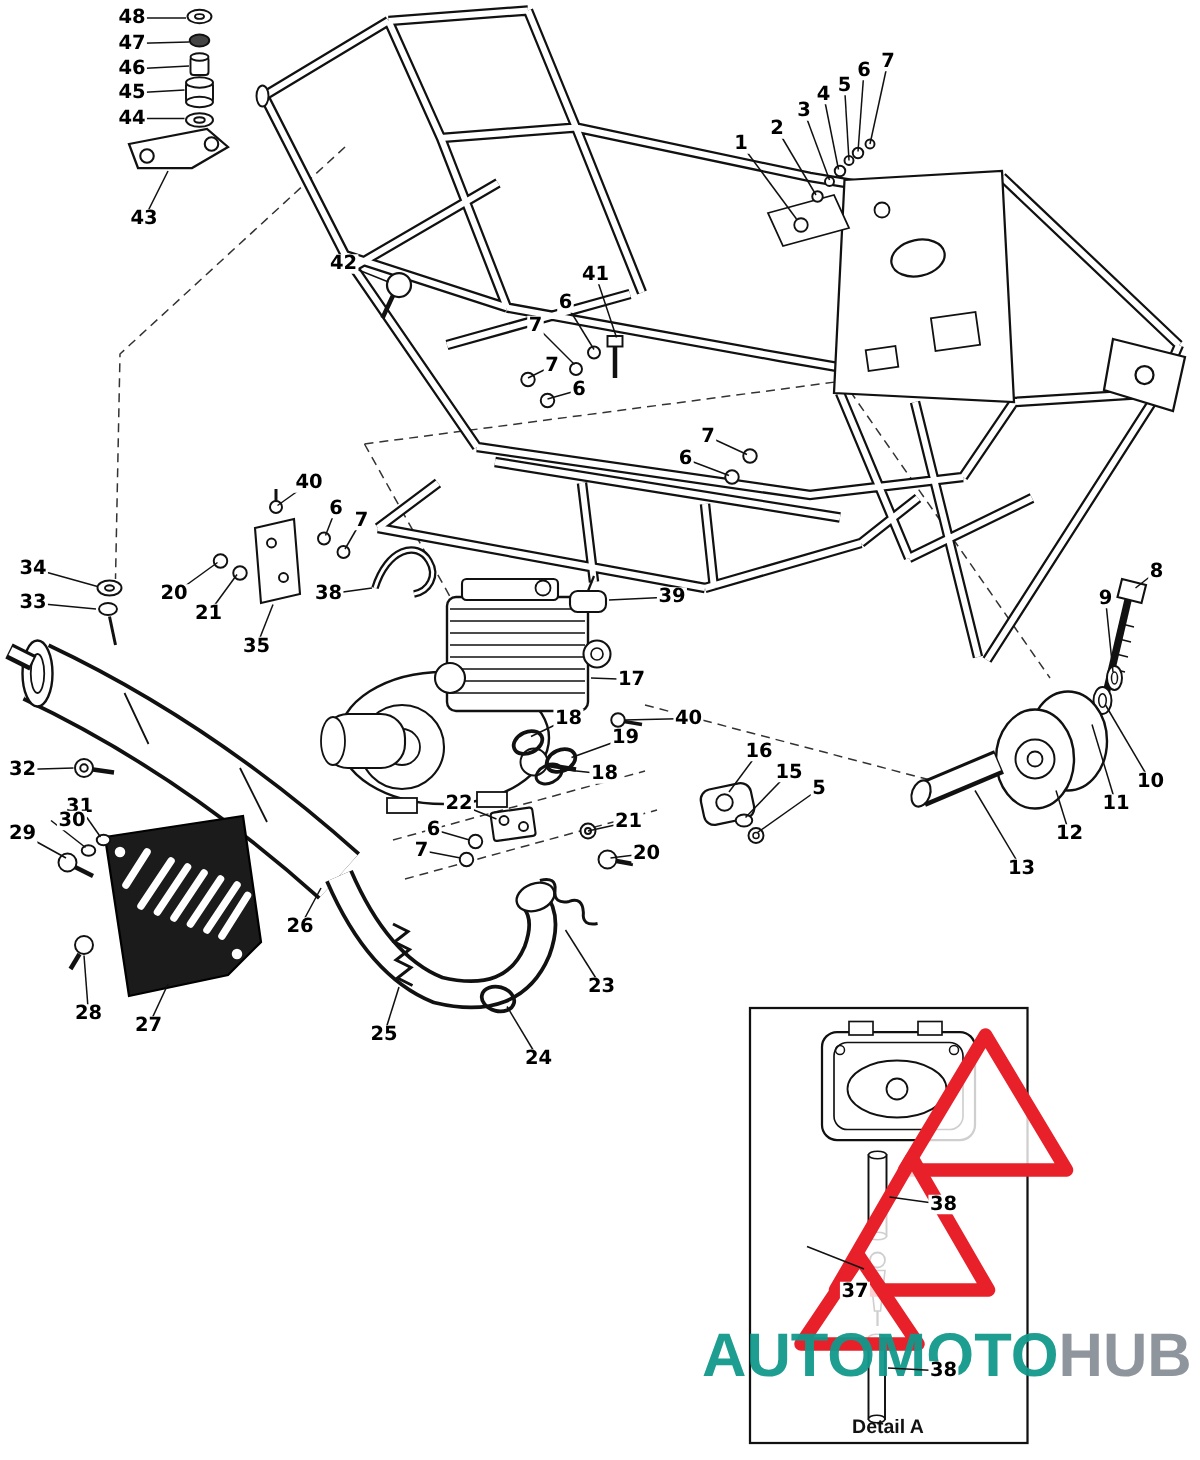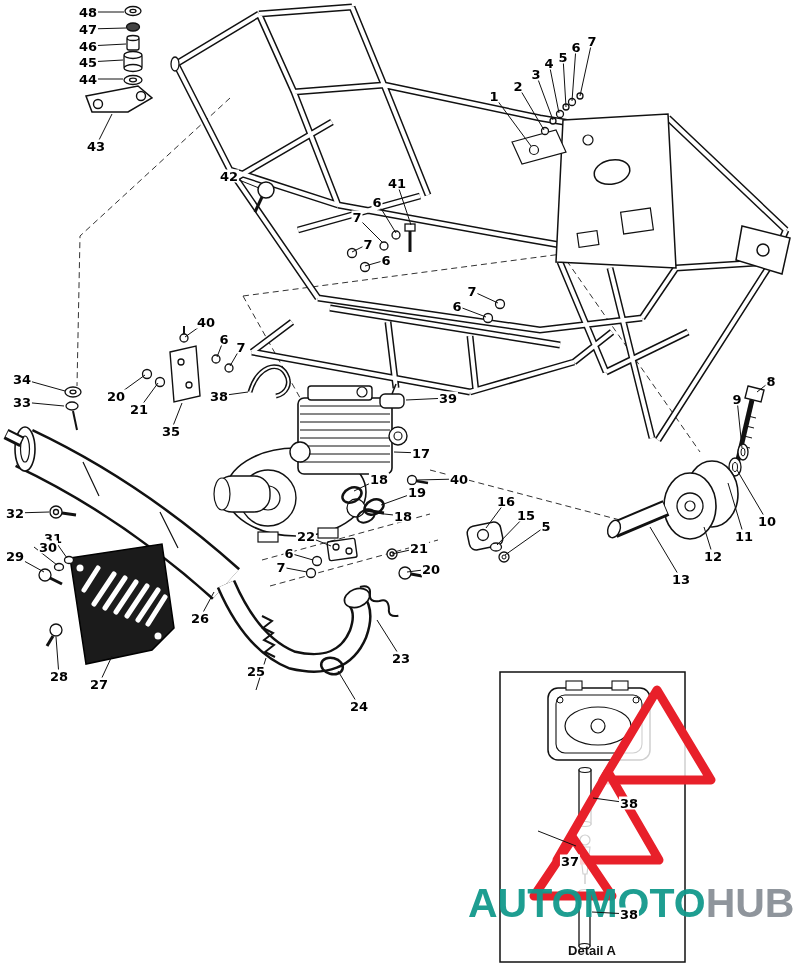--- a/index.html
+++ b/index.html
@@ -345,21 +345,21 @@
       <span class="callout" style="left: 289px; top: 553px;">6</span>
       <span class="callout" style="left: 281px; top: 567px;">7</span>
       <span class="callout" style="left: 419px; top: 548px;">21</span>
       <span class="callout" style="left: 431px; top: 569px;">20</span>
       <span class="callout" style="left: 53px; top: 538px;">31</span>
       <span class="callout" style="left: 48px; top: 547px;">30</span>
       <span class="callout" style="left: 15px; top: 556px;">29</span>
       <span class="callout" style="left: 200px; top: 618px;">26</span>
       <span class="callout" style="left: 59px; top: 676px;">28</span>
       <span class="callout" style="left: 99px; top: 684px;">27</span>
-      <span class="callout" style="left: 256px; top: 671px;">25</span>
+      <span class="callout" style="left: 256px; top: 690px;">25</span>
       <span class="callout" style="left: 359px; top: 706px;">24</span>
       <span class="callout" style="left: 401px; top: 658px;">23</span>
       <span class="callout" style="left: 538px; top: 861px; margin-left: 32px;">37</span>
       <span class="callout" style="left: 629px; top: 803px;">38</span>
       <span class="callout" style="left: 629px; top: 914px;">38</span>
     </div>
 
 </div>
 
 </body></html>

